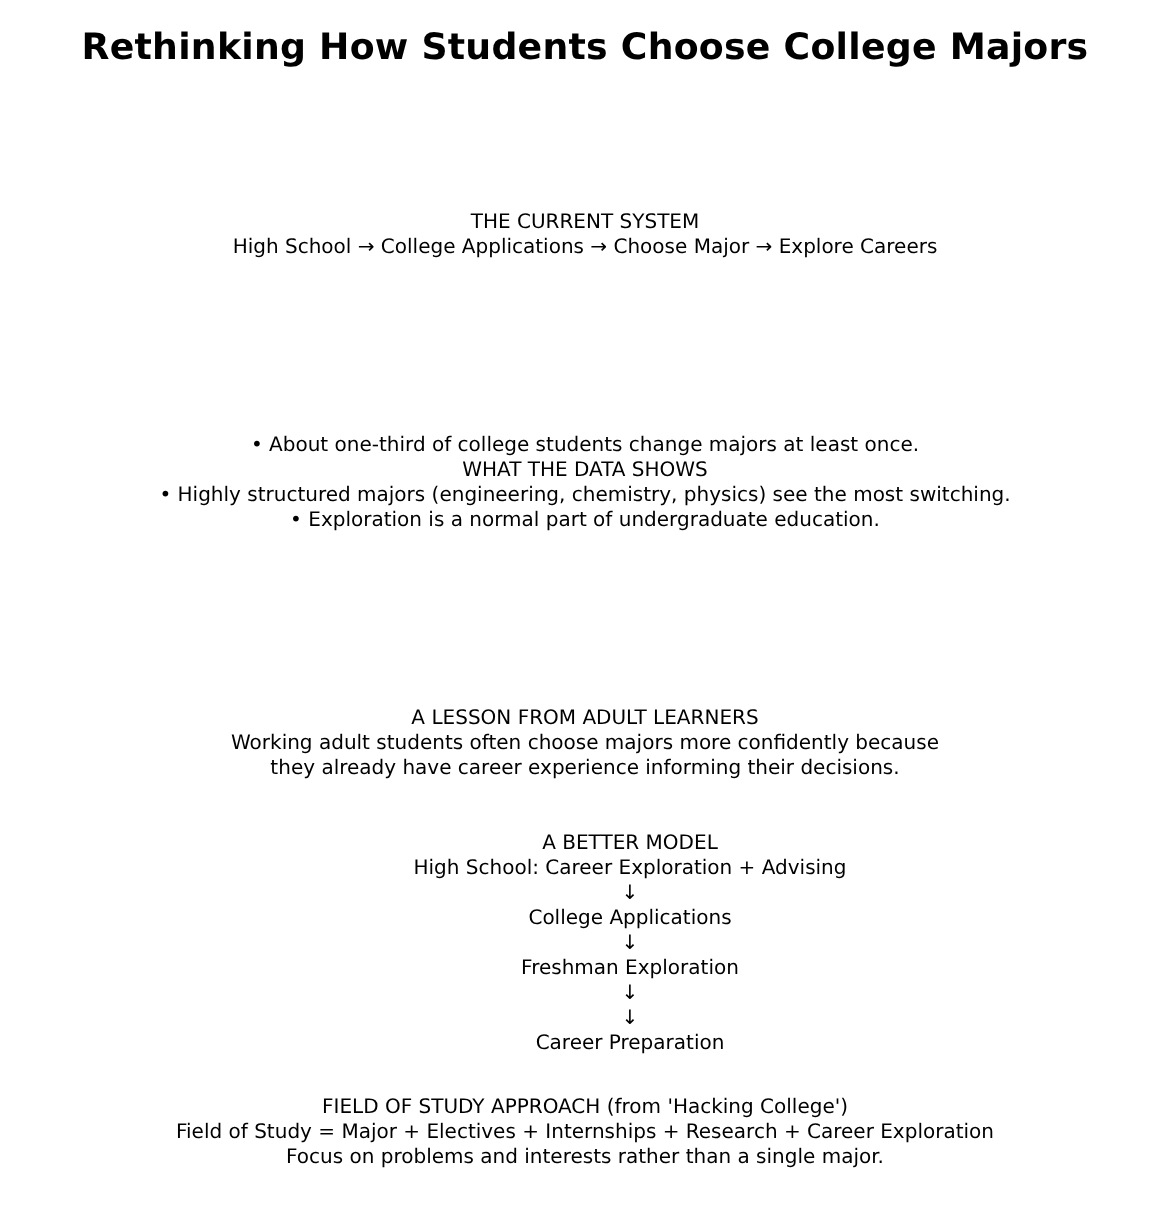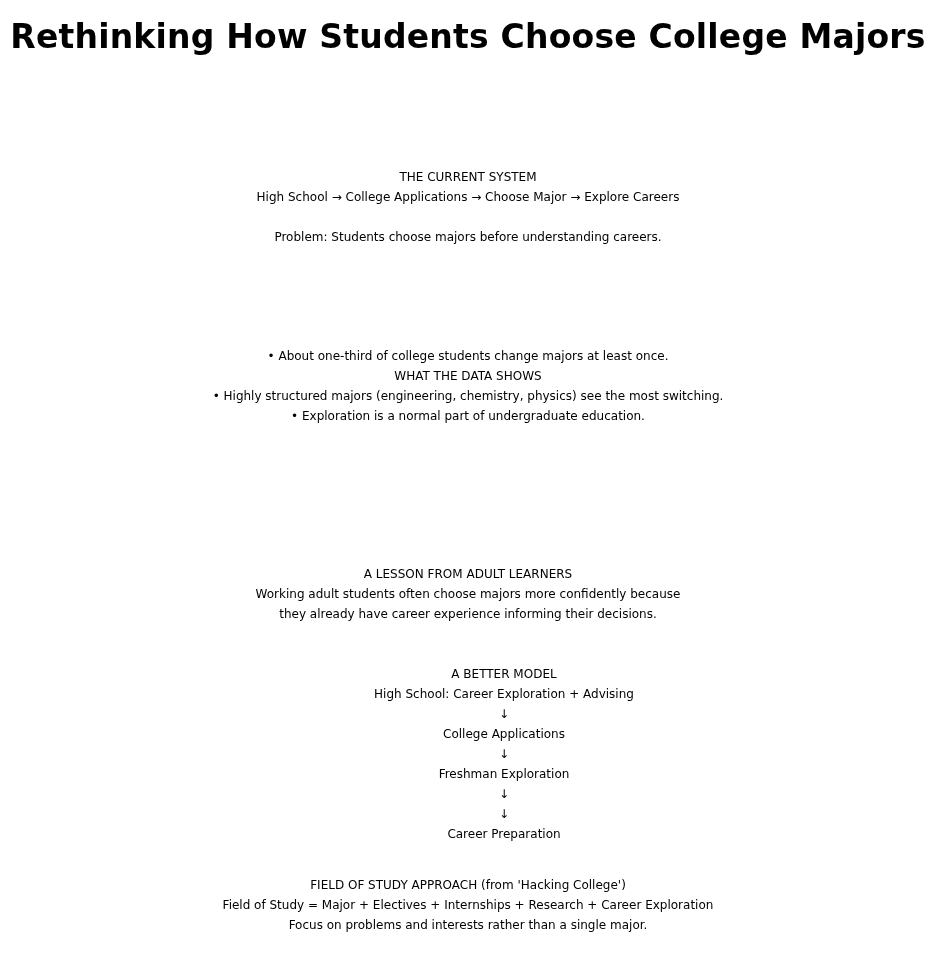--- a/index.html
+++ b/index.html
@@ -16,34 +16,34 @@
     font-family: "DejaVu Sans", "Liberation Sans", sans-serif;
     overflow: hidden;
   }
   .title {
     position: absolute;
     top: 21px;
     left: 0;
     width: 100%;
     margin: 0;
     text-align: center;
-    font-size: 33px;
+    font-size: 29px;
     line-height: 32px;
     font-weight: 700;
     letter-spacing: 0.2px;
     white-space: nowrap;
   }
   .block {
     position: absolute;
     left: 0;
     width: 100%;
     text-align: center;
   }
   .line {
-    font-size: 12px;
+    font-size: 16px;
     line-height: 20px;
     min-height: 20px;
     white-space: nowrap;
   }
   
   #sec-current { top: 167px; }
   #sec-data    { top: 346px; }
   #sec-lesson  { top: 564px; }
   #sec-model   { top: 664px; padding-left: 36px; }
   #sec-field   { top: 875px; text-align: center; }
@@ -52,21 +52,20 @@
 <body>
 
 <div class="canvas">
 
   <h1 class="title">Rethinking How Students Choose College Majors</h1>
 
   <section class="block" id="sec-current">
     <div class="line">THE CURRENT SYSTEM</div>
     <div class="line">High School → College Applications → Choose Major → Explore Careers</div>
     <div class="line"></div>
-    <div class="line">Problem: Students choose majors before understanding careers.</div>
   </section>
 
   <section class="block" id="sec-data">
     <div class="line">• About one-third of college students change majors at least once.</div>
     <div class="line">WHAT THE DATA SHOWS</div>
     <div class="line">• Highly structured majors (engineering, chemistry, physics) see the most switching.</div>
     <div class="line">• Exploration is a normal part of undergraduate education.</div>
   </section>
 
   <section class="block" id="sec-lesson">

